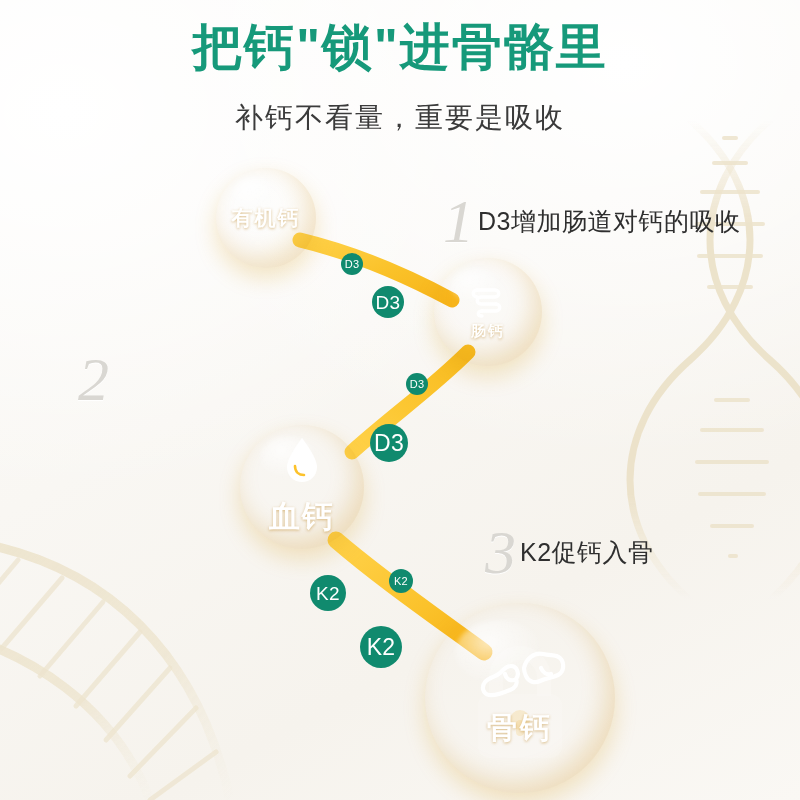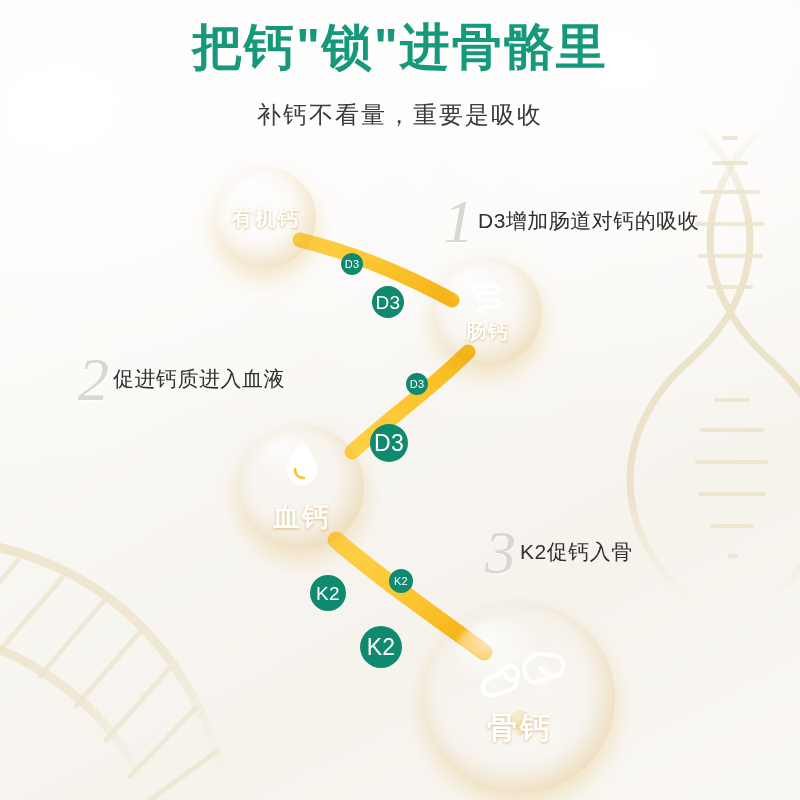--- a/index.html
+++ b/index.html
@@ -25,33 +25,33 @@
   #headings{z-index:6;}
 
   
   .title{
     position:absolute;left:0;right:0;top:18px;text-align:center;
     font-size:50px;font-weight:bold;letter-spacing:2px;
     color:#16997a;line-height:1.18;white-space:nowrap;
   }
   .subtitle{
     position:absolute;left:0;right:0;top:99px;text-align:center;
-    font-size:24px;font-weight:500;letter-spacing:2px;
+    font-size:28px;font-weight:500;letter-spacing:2px;
     color:#3b3b3b;white-space:nowrap;
   }
 
   
   .step{position:absolute;display:flex;align-items:center;white-space:nowrap;}
   .step .num{
     font-family:"Liberation Serif","DejaVu Serif",serif;
     font-style:italic;font-size:62px;line-height:1;
     color:#d9d7d2;margin-right:4px;font-weight:400;
     text-shadow:0 1px 0 rgba(255,255,255,.9);
   }
-  .step .txt{font-size:21px;color:#2f2f2f;letter-spacing:.5px;font-weight:400;}
+  .step .txt{font-size:25px;color:#2f2f2f;letter-spacing:.5px;font-weight:400;}
   #step-1{left:443px;top:190px;}
   #step-2{left:78px;top:348px;}
   #step-3{left:485px;top:521px;}
 
   
   .node{position:absolute;border-radius:50%;}
   .node .sphere{
     position:absolute;inset:0;border-radius:50%;
     background:
       radial-gradient(circle at 34% 24%, #ffe9a8 0%, #ffd košeu 0%, #ffd45c 16%, #fdbe22 52%, #f2a70d 78%, #e89a06 100%);
@@ -69,23 +69,23 @@
   }
   .node .cap{
     color:#ffffff;font-weight:bold;letter-spacing:2px;
     text-shadow:0 1px 3px rgba(180,115,0,.45);
   }
   .node .glyph{display:block;}
 
   #node-organic{left:216px;top:168px;width:100px;height:100px;}
   #node-organic .cap{font-size:21px;}
   #node-gut{left:434px;top:258px;width:108px;height:108px;}
-  #node-gut .cap{font-size:20px;margin-top:2px;}
+  #node-gut .cap{font-size:15px;margin-top:2px;}
   #node-blood{left:240px;top:425px;width:124px;height:124px;}
-  #node-blood .cap{font-size:27px;margin-top:12px;}
+  #node-blood .cap{font-size:31px;margin-top:12px;}
   #node-bone{left:425px;top:603px;width:190px;height:190px;}
   #node-bone .cap{font-size:30px;letter-spacing:3px;}
 
   
   .lock-wm{
     position:absolute;left:50%;top:52%;transform:translate(-50%,-50%);
     width:120px;height:128px;opacity:.5;
   }
 
   
@@ -270,21 +270,20 @@
     </div>
   </div>
 
   <div class="layer" id="labels">
     <div class="step" id="step-1">
       <span class="num">1</span>
       <span class="txt">D3增加肠道对钙的吸收</span>
     </div>
     <div class="step" id="step-2">
       <span class="num">2</span>
-      <span class="txt">促进钙质进入血液</span>
     </div>
     <div class="step" id="step-3">
       <span class="num">3</span>
       <span class="txt">K2促钙入骨</span>
     </div>
   </div>
 
   <div class="layer" id="headings">
     <div class="title">把钙"锁"进骨骼里</div>
     <div class="subtitle">补钙不看量，重要是吸收</div>

